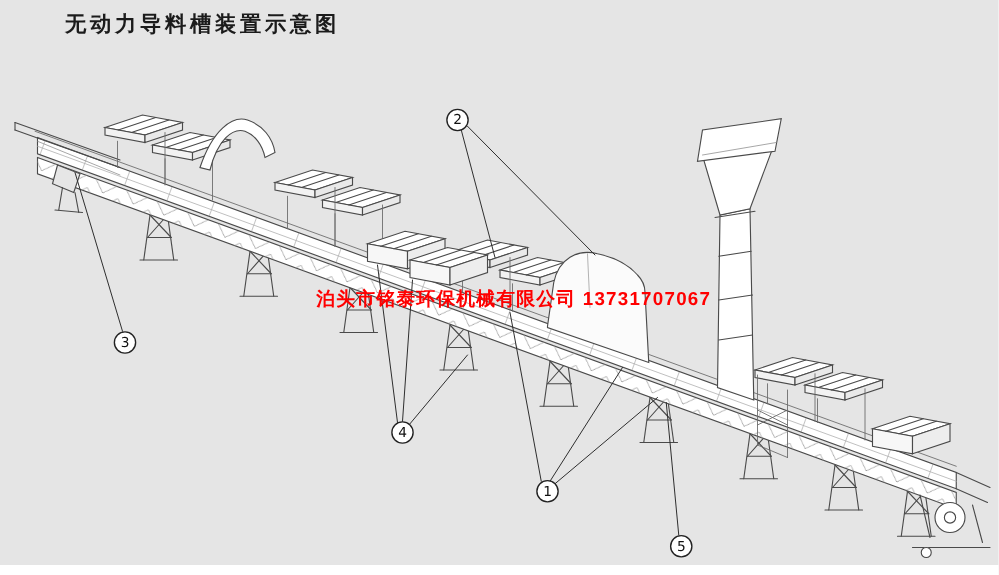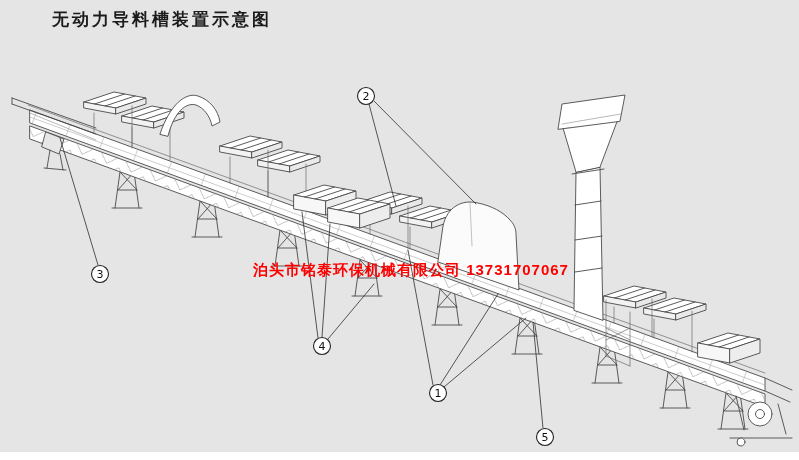--- a/index.html
+++ b/index.html
@@ -7,21 +7,21 @@
     position:relative;width:799px;height:452px;background:#e5e5e5;overflow:hidden;
     font-family:"Liberation Sans",sans-serif;
   }
   .stage svg{position:absolute;left:0;top:0;}
   .diagram-title{
     position:absolute;left:52px;top:8px;margin:0;z-index:6;
     font-family:"Liberation Serif",serif;
     font-size:17px;font-weight:600;letter-spacing:3px;color:#1b1b1b;
   }
   .watermark{
-    position:absolute;left:253px;top:261px;z-index:5;white-space:nowrap;
+    position:absolute;left:253px;top:230px;z-index:5;white-space:nowrap;
     font-size:15px;font-weight:700;letter-spacing:1px;color:#ff0000;
     font-family:"Liberation Sans",sans-serif;
   }
   .callout-num{
     font-family:"DejaVu Sans",sans-serif;font-size:11px;
   }
 </style>
 </head>
 <body>
 

